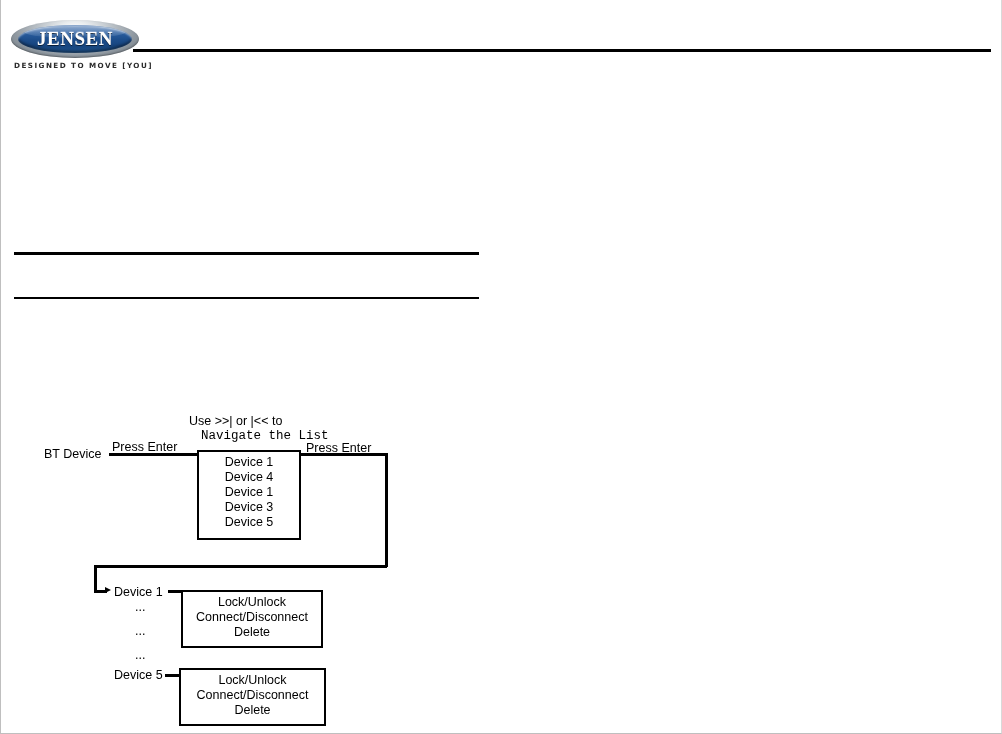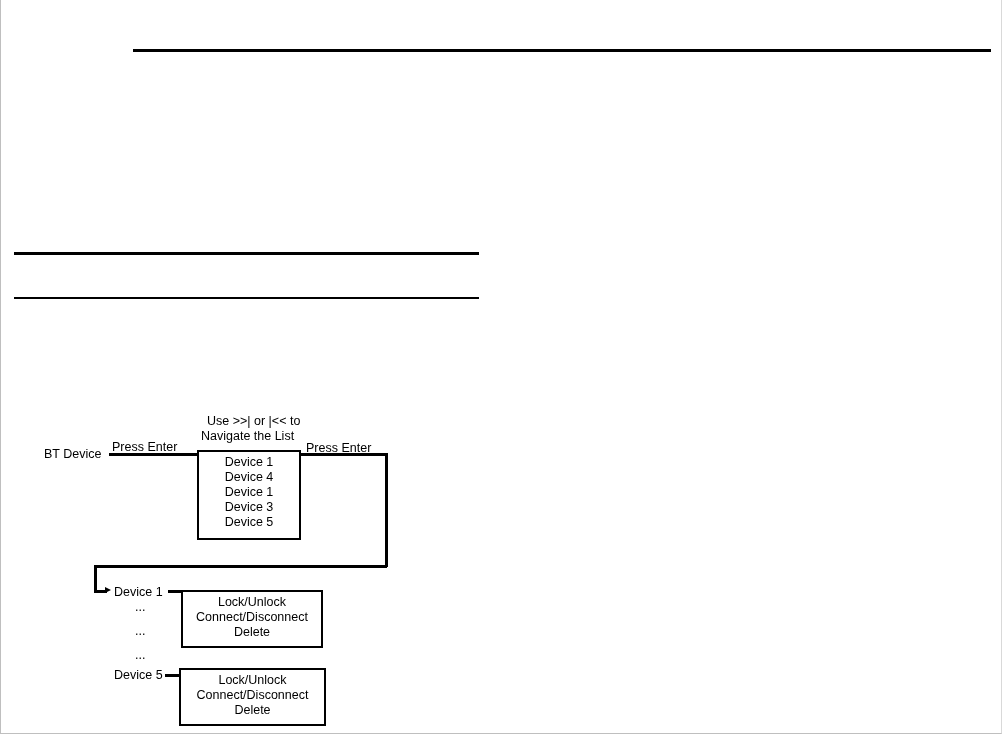--- a/index.html
+++ b/index.html
@@ -171,30 +171,39 @@
     color: #000000;
     line-height: 15px;
   }
   .box-list div { white-space: nowrap; }
 </style>
 </head>
 <body>
 
 <div id="page">
 
+  <div class="logo-block">
+    <div class="logo-ellipse">
+      <div class="logo-ellipse-inner">
+        <div class="logo-ellipse-gloss"></div>
+        <div class="logo-word">JENSEN</div>
+      </div>
+    </div>
+    <div class="logo-tagline">DESIGNED TO MOVE [YOU]</div>
+  </div>
 
   <div class="header-rule"></div>
 
   <div class="rule-thick"></div>
   <div class="rule-thin"></div>
 
   <div class="diagram">
 
-    <div class="dg-text" style="left:206px; top:414px;">Use &gt;&gt;| or |&lt;&lt; to</div>
-    <div class="dg-text" style="left:200px; top:429px;">Navigate the List</div>
+    <div class="dg-text" style="left:188px; top:414px;">Use &gt;&gt;| or |&lt;&lt; to</div>
+    <div class="dg-text" style="left:200px; top:429px;font-family:Liberation Mono, monospace;">Navigate the List</div>
 
     <div class="dg-text" style="left:43px; top:447px;text-align:center;">BT Device</div>
 
     <div class="dg-text" style="left:111px; top:440px;">Press Enter</div>
 
     <div class="dg-line-h thick" style="left:108px; top:453px; width:89px;"></div>
 
     <div class="dg-text" style="left:305px; top:441px;">Press Enter</div>
 
     <div class="dg-box" style="left:196px; top:450px; width:104px; height:90px;"></div>

